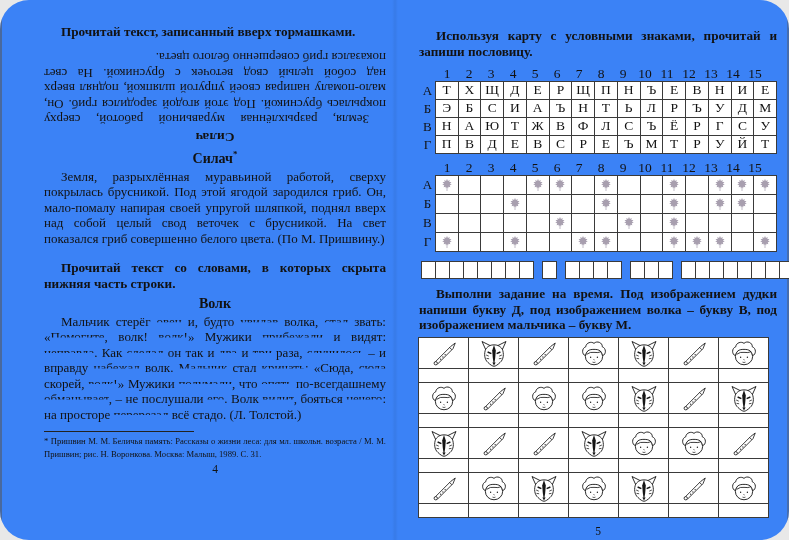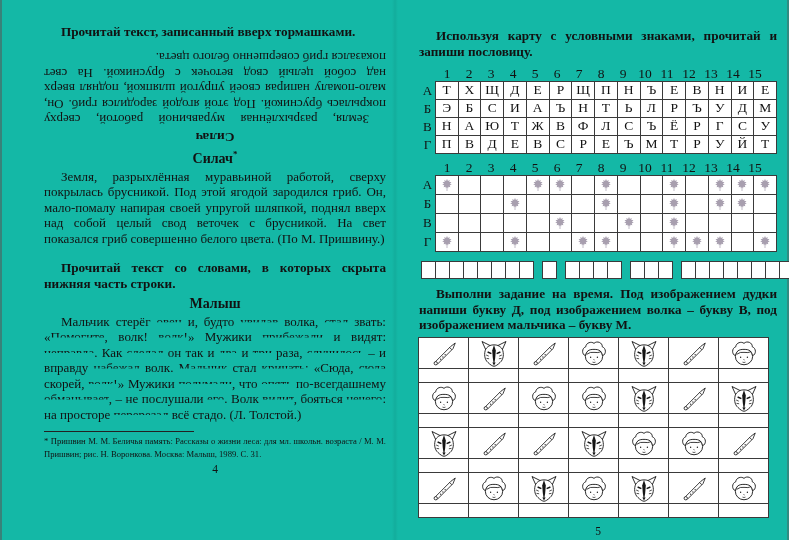--- a/index.html
+++ b/index.html
@@ -1,17 +1,17 @@
 <!DOCTYPE html>
 <html><head>
 <meta charset="utf-8">
 <style>
   html,body{margin:0;padding:0;background:#e8e8e8;}
-  .spread{position:relative;width:789px;height:540px;background:#14b8a6;overflow:hidden;
-          font-family:"Liberation Serif","DejaVu Serif",serif;color:#121212;}
+  .spread{position:relative;width:789px;height:540px;background:#3b82f6;overflow:hidden;
+          font-family:"Liberation Serif","DejaVu Serif",serif;color:#121212;border-radius:29px;}
   .edge-l{position:absolute;left:0;top:0;width:2px;height:540px;background:#555;opacity:.55;}
   .edge-r{position:absolute;right:0;top:0;width:2px;height:540px;background:#555;opacity:.45;}
   .gutter{position:absolute;left:392px;top:0;width:6px;height:540px;
           background:linear-gradient(90deg,rgba(0,0,0,0),rgba(0,0,0,.06),rgba(0,0,0,0));}
   .page{position:absolute;top:0;height:540px;box-sizing:border-box;}
   .page-left{left:0;width:394px;padding:24px 8px 0 44px;}
   .page-right{left:395px;width:394px;padding:28px 12px 0 24px;}
 
   .instr{font-weight:bold;font-size:13.2px;line-height:1.2;text-align:justify;text-indent:17px;margin:0;}
   .body-text{font-size:13px;line-height:1.19;text-align:justify;text-indent:17px;margin:0;}
@@ -62,21 +62,21 @@
       <p class="body-text">Земля, разрыхлённая муравьиной работой, сверху покрылась брусникой. Под этой ягодой зародился гриб. Он, мало-помалу напирая своей упругой шляпкой, поднял вверх над собой целый свод веточек с брусникой. На свет показался гриб совершенно белого цвета.</p>
     </div>
 
 
     <p class="story-title"><span>Силач</span><sup style="font-size:9px;">*</sup></p>
 
     <p class="body-text"><span>Земля, разрыхлённая муравьиной работой, сверху покрылась брусникой. Под этой ягодой зародился гриб. Он, мало-помалу напирая своей упругой шляпкой, поднял вверх над собой целый свод веточек с брусникой. На свет показался гриб совершенно белого цвета. </span><span class="attr">(По М. Пришвину.)</span></p>
 
     <p class="instr" style="margin-top:14px;">Прочитай текст со словами, в которых скрыта нижняя часть строки.</p>
 
-    <p class="story-title">Малыш</p>
+    <p class="story-title">Волк</p>
 
     <p class="body-text" id="lgun-text"><span>Мальчик стерёг </span><span class="cut">овец</span><span> и, будто </span><span class="cut">увидав</span><span> волка, </span><span class="cut">стал</span><span> звать: «</span><span class="cut">Помогите</span><span>, волк! </span><span class="cut">волк!</span><span>» Мужики </span><span class="cut">прибежали</span><span> и видят: </span><span class="cut">неправда</span><span>. Как </span><span class="cut">сделал</span><span> он так и </span><span class="cut">два</span><span> и </span><span class="cut">три</span><span> раза, </span><span class="cut">случилось</span><span> – и вправду </span><span class="cut">набежал</span><span> волк. </span><span class="cut">Мальчик</span><span> стал </span><span class="cut">кричать:</span><span> «Сюда, </span><span class="cut">сюда</span><span> скорей, </span><span class="cut">волк!</span><span>» Мужики </span><span class="cut">подумали</span><span>, что </span><span class="cut">опять</span><span> по-всегдашнему </span><span class="cut">обманывает</span><span>, – не послушали </span><span class="cut">его</span><span>. Волк </span><span class="cut">видит</span><span>, бояться </span><span class="cut">нечего</span><span>: на просторе </span><span class="cut">перерезал</span><span> всё стадо. </span><span class="attr">(Л. Толстой.)</span></p>
 
     <hr class="fn-rule">
     <p class="footnote">* Пришвин М. М. Беличья память: Рассказы о жизни леса: для мл. школьн. возраста / М. М. Пришвин; рис. Н. Воронкова. Москва: Малыш, 1989. С. 31.</p>
     <p class="pagenum">4</p>
   </div>
 
   <div class="page page-right">
     <p class="instr">Используя карту с условными знаками, прочитай и запиши пословицу.</p>

